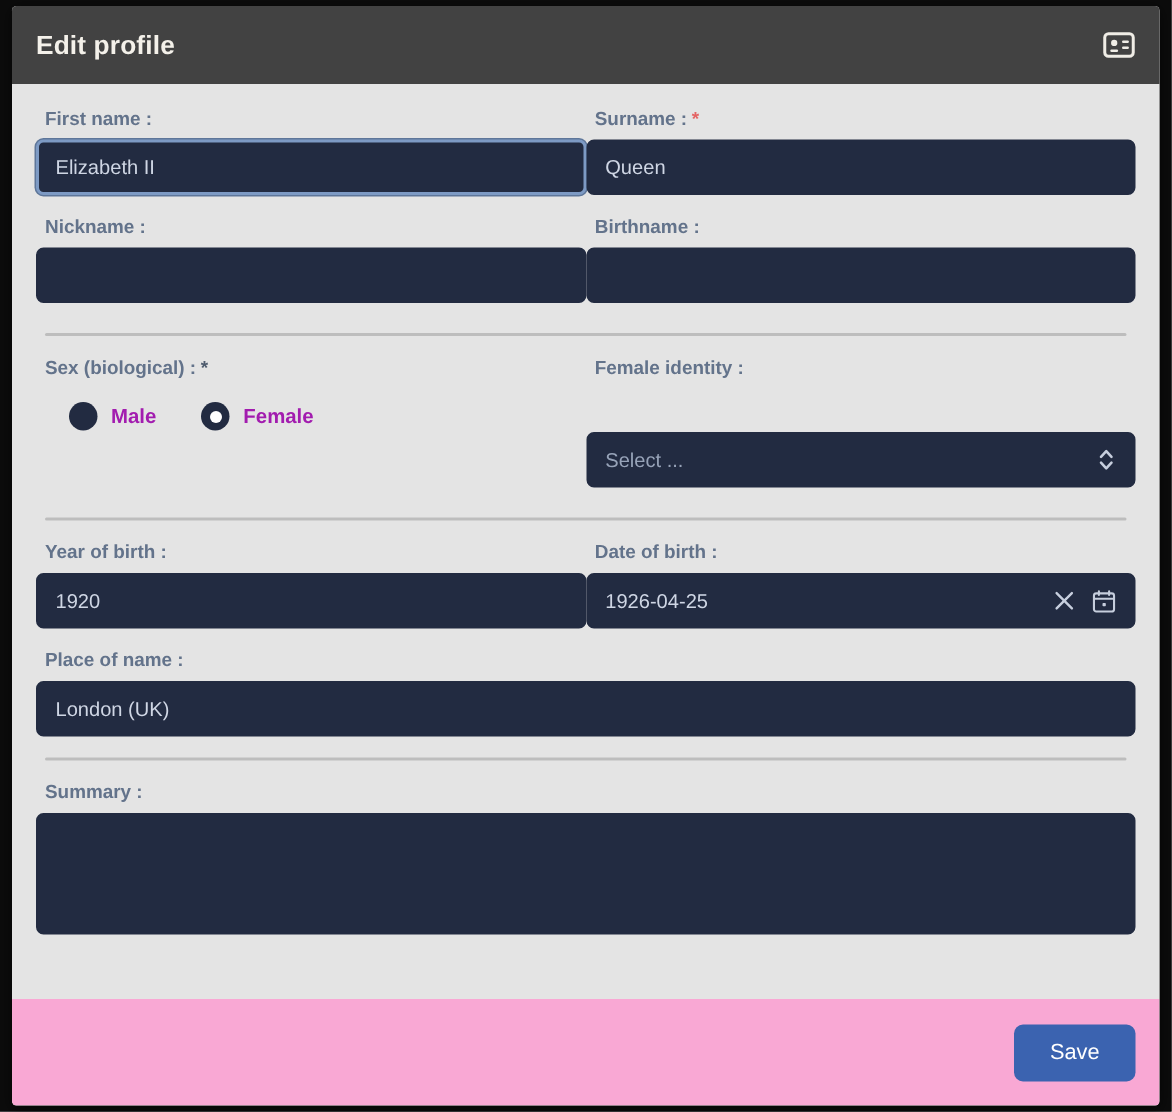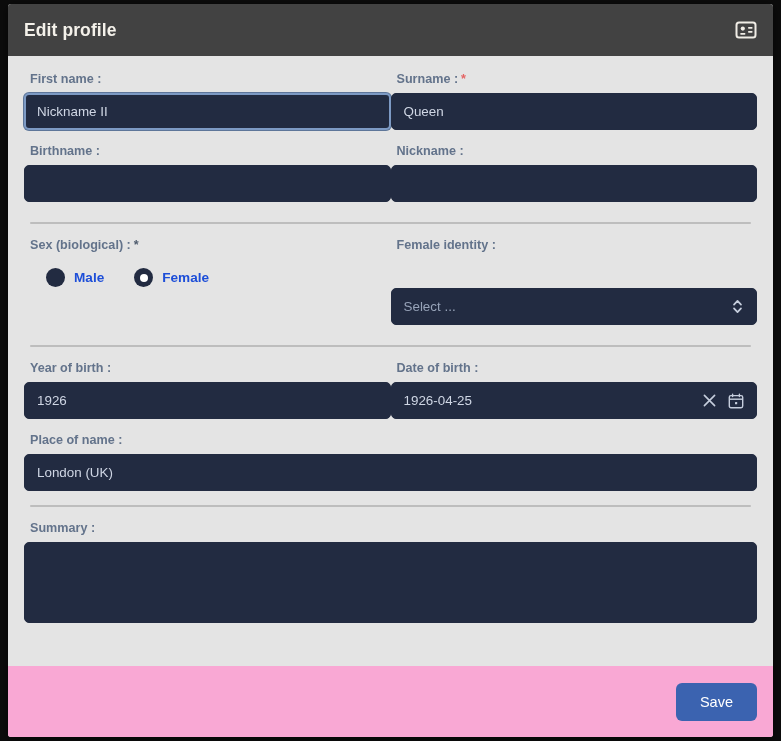--- a/index.html
+++ b/index.html
@@ -136,21 +136,21 @@
     align-items: center;
     justify-content: center;
     flex: 0 0 19px;
   }
   .radio-dot .inner {
     width: 8px; height: 8px;
     border-radius: 50%;
     background: #ffffff;
   }
   .radio-label {
-    color: #1d4ed8;
+    color: #a21caf;
     font-size: 13.6px;
     font-weight: bold;
     text-align: right;
   }
   
   .modal-footer {
     flex: 0 0 71px;
     background: #f9a8d4;
     display: flex;
     align-items: center;
@@ -185,43 +185,43 @@
       </svg>
     </div>
   </div>
 
   <div class="modal-body">
 
     <div class="row">
       <div class="col">
         <div class="field">
           <label class="field-label">First name :</label>
-          <div class="input focused">Nickname II</div>
+          <div class="input focused">Elizabeth II</div>
         </div>
       </div>
       <div class="col">
         <div class="field">
           <label class="field-label">
             <span>Surname :</span><span class="req-star">*</span>
           </label>
           <div class="input">Queen</div>
         </div>
       </div>
     </div>
 
     <div class="row">
       <div class="col">
         <div class="field">
+          <label class="field-label">Nickname :</label>
+          <div class="input"></div>
+        </div>
+      </div>
+      <div class="col">
+        <div class="field">
           <label class="field-label">Birthname :</label>
-          <div class="input"></div>
-        </div>
-      </div>
-      <div class="col">
-        <div class="field">
-          <label class="field-label">Nickname :</label>
           <div class="input"></div>
         </div>
       </div>
     </div>
 
     <div class="divider"></div>
 
     <div class="row">
       <div class="col">
         <div class="field">
@@ -257,21 +257,21 @@
         </div>
       </div>
     </div>
 
     <div class="divider"></div>
 
     <div class="row">
       <div class="col">
         <div class="field">
           <label class="field-label">Year of birth :</label>
-          <div class="input">1926</div>
+          <div class="input">1920</div>
         </div>
       </div>
       <div class="col">
         <div class="field">
           <label class="field-label">Date of birth :</label>
           <div class="input input-with-icons">
             <span>1926-04-25</span>
             <span class="input-icons">
               <span>
                 <svg width="15" height="15" viewBox="0 0 15 15" fill="none">

